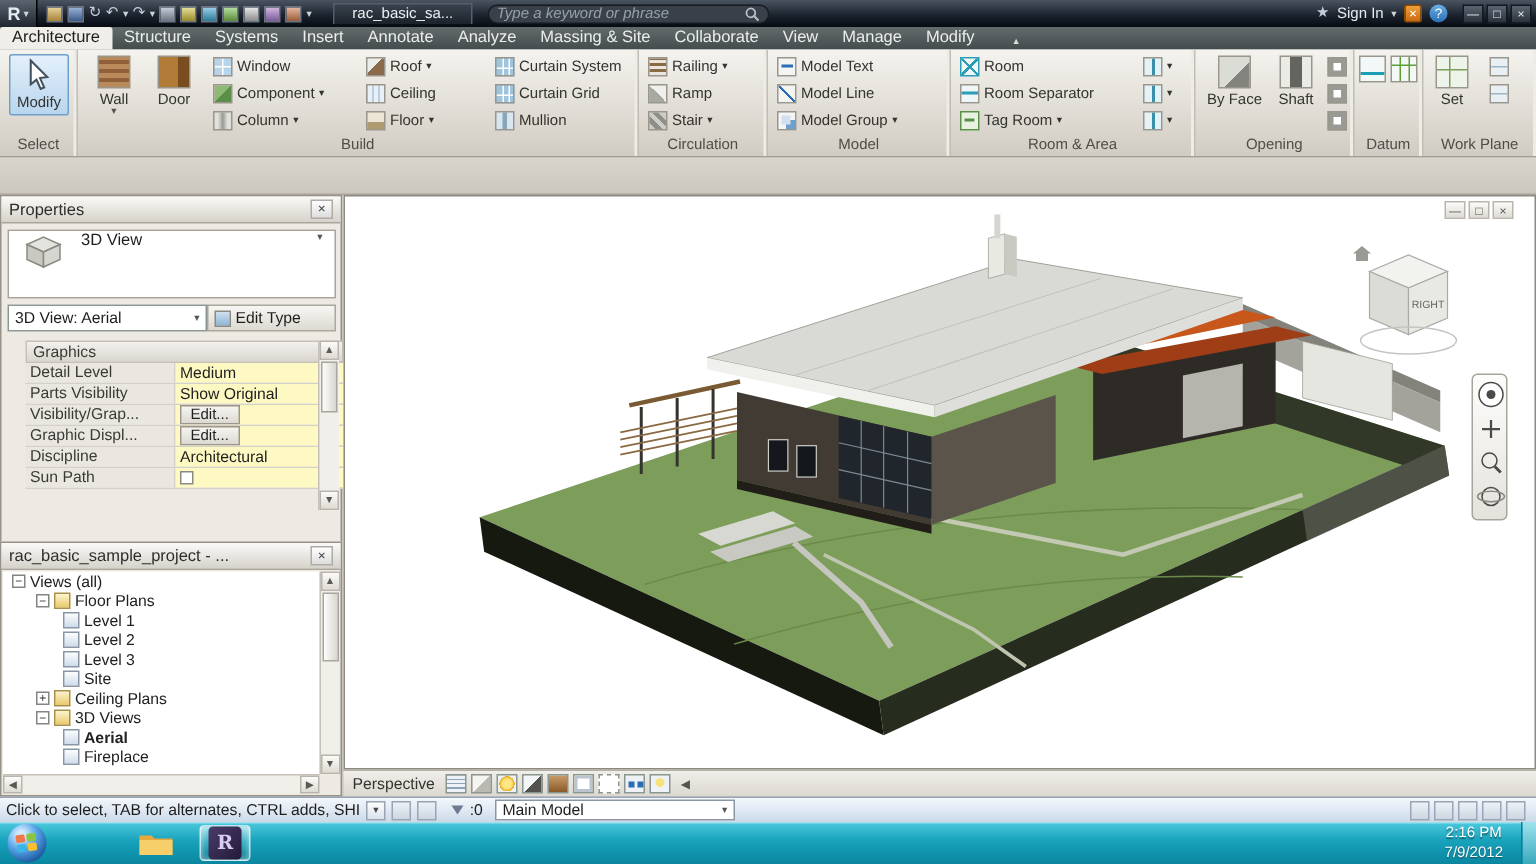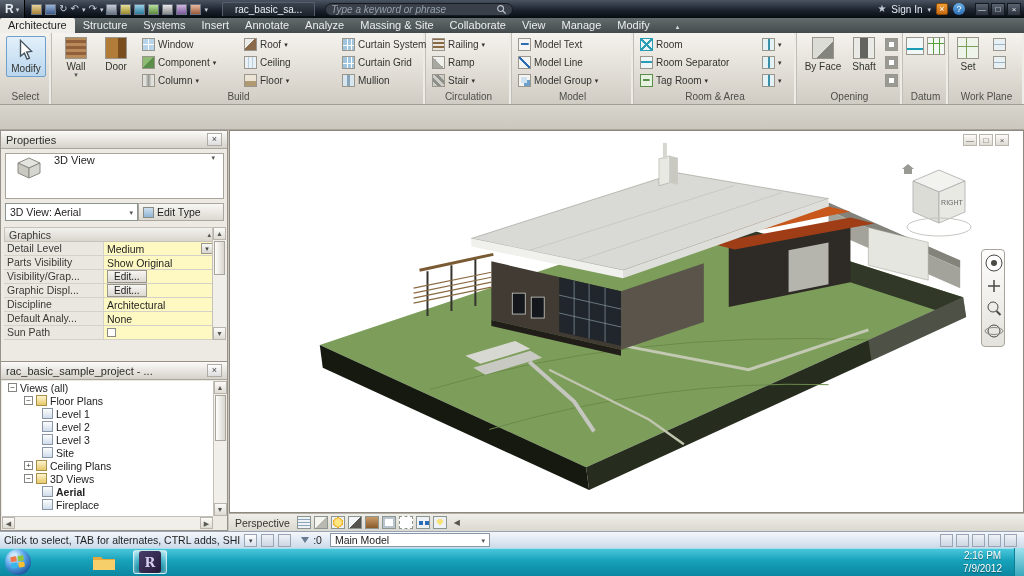--- a/index.html
+++ b/index.html
@@ -90,21 +90,21 @@
 .pal-h{position:absolute;top:0;left:0;right:0;height:18px;background:linear-gradient(#fbfaf8,#d5d2ca);border-bottom:1px solid #aaa69d;display:flex;align-items:center;padding:0 5px;color:#2e2e2a}
 .pal-x{margin-left:auto;width:15px;height:13px;border:1px solid #b0aca3;background:linear-gradient(#fff,#ddd);text-align:center;line-height:11px;font-size:9px;color:#444}
 .props{left:0;top:130px;width:228px;height:300px}
 .type-sel{position:absolute;left:4px;top:22px;width:219px;height:46px;background:#fff;border:1px solid #a8a49b;display:flex;align-items:flex-start;gap:10px;padding:0 8px}
 .ts-cd{margin-left:auto;font-size:7px;color:#55554f}
 .viewrow{position:absolute;left:4px;top:72px;width:219px;height:20px;display:flex;gap:0}
 .viewcombo{flex:1;height:18px;background:#fff;border:1px solid #8a968f;display:flex;align-items:center;padding:0 4px;font-size:10.5px}
 .viewcombo .cd{margin-left:auto;color:#55554f}
 .edittype{width:86px;height:18px;border:1px solid #aaa69d;background:linear-gradient(#f8f7f4,#dcd9d1);display:flex;align-items:center;gap:3px;padding:4px 4px;font-size:10.5px}
 .et-ic{width:11px;height:11px;border:1px solid #8a8a82;background:linear-gradient(#cfe0ef,#8fb4d4);flex:0 0 11px}
-.pgrid{position:absolute;left:3px;top:96px;width:212px;font-size:10.5px}
+.pgrid{position:absolute;left:16px;top:96px;width:212px;font-size:10.5px}
 .psec{height:15px;background:linear-gradient(#f2f1ee,#d9d6ce);border:1px solid #c5c1b8;display:flex;align-items:center;padding:0 4px;color:#3a3a36}
 .psec .secup{margin-left:auto;font-size:7px;color:#55554f}
 .prow{display:flex;height:14px;border-bottom:1px solid #d4d1c9}
 .plab{width:100px;background:#e9e7e0;border-right:1px solid #d4d1c9;padding:0 3px;line-height:13px;white-space:nowrap;overflow:hidden;color:#3a3a36}
 .pval{flex:1;background:#fef9c3;padding:0 3px;display:flex;align-items:center;white-space:nowrap;overflow:hidden}
 .valcd{margin-left:auto;width:12px;height:11px;border:1px solid #9a968c;background:linear-gradient(#f8f8f6,#d8d6ce);font-size:7px;text-align:center;line-height:10px;color:#444}
 .btncell{border:1px solid #9a968c;background:linear-gradient(#f6f5f2,#dcd9d1);padding:0 6px;font-size:10px;line-height:11px}
 .chk{width:9px;height:9px;border:1px solid #8a8a84;background:#fff}
 .vscroll{position:absolute;top:96px;right:1px;width:14px;height:113px;background:#f1efe9;border-left:1px solid #c5c1b8;display:flex;flex-direction:column;align-items:center;font-size:7px;color:#5a5a54}
 .varrow{width:13px;height:13px;text-align:center;line-height:12px;background:linear-gradient(#fcfbf9,#dedbd3);border:1px solid #b9b5ac}
@@ -280,21 +280,21 @@
         <div class="smbtn">
             <span class="sic ic-ceiling"></span>
             <span>Ceiling</span>
           </div>
         <div class="smbtn">
             <span class="sic ic-floor"></span>
             <span>Floor</span>
             <span class="cd">▾</span>
           </div>
       </div>
-      <div class="smcol" style="left:288px;width:96px">
+      <div class="smcol" style="left:276px;width:96px">
         <div class="smbtn">
             <span class="sic ic-curtain"></span>
             <span>Curtain System</span>
           </div>
         <div class="smbtn">
             <span class="sic ic-curtain"></span>
             <span>Curtain Grid</span>
           </div>
         <div class="smbtn">
             <span class="sic ic-mullion"></span>
@@ -479,26 +479,20 @@
       <div class="prow">
         <span class="plab">Graphic Displ...</span>
         <span class="pval">
             <span class="btncell">Edit...</span>
           </span>
       </div>
       <div class="prow">
         <span class="plab">Discipline</span>
         <span class="pval">
             <span>Architectural</span>
-          </span>
-      </div>
-      <div class="prow">
-        <span class="plab">Default Analy...</span>
-        <span class="pval">
-            <span>None</span>
           </span>
       </div>
       <div class="prow">
         <span class="plab">Sun Path</span>
         <span class="pval">
             <span class="chk"></span>
           </span>
       </div>
     </div>
     <div class="vscroll">

